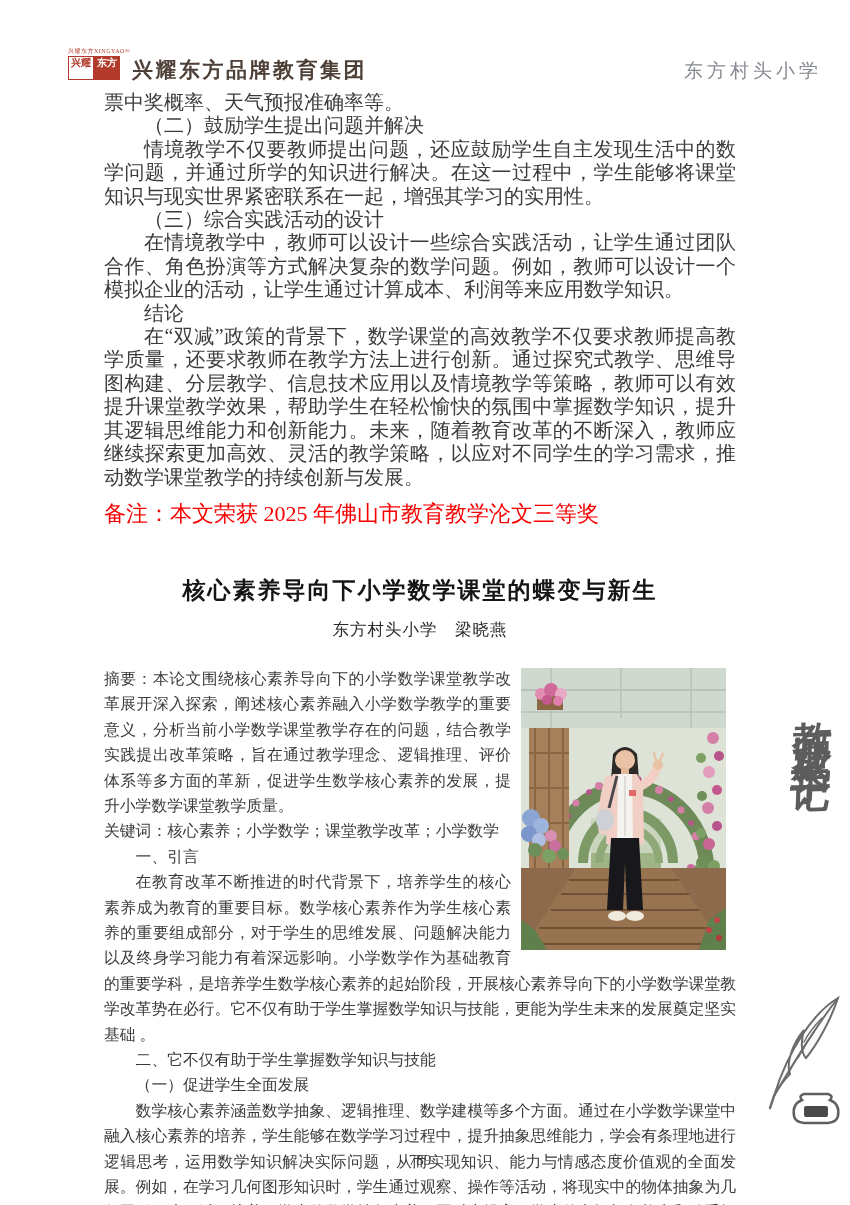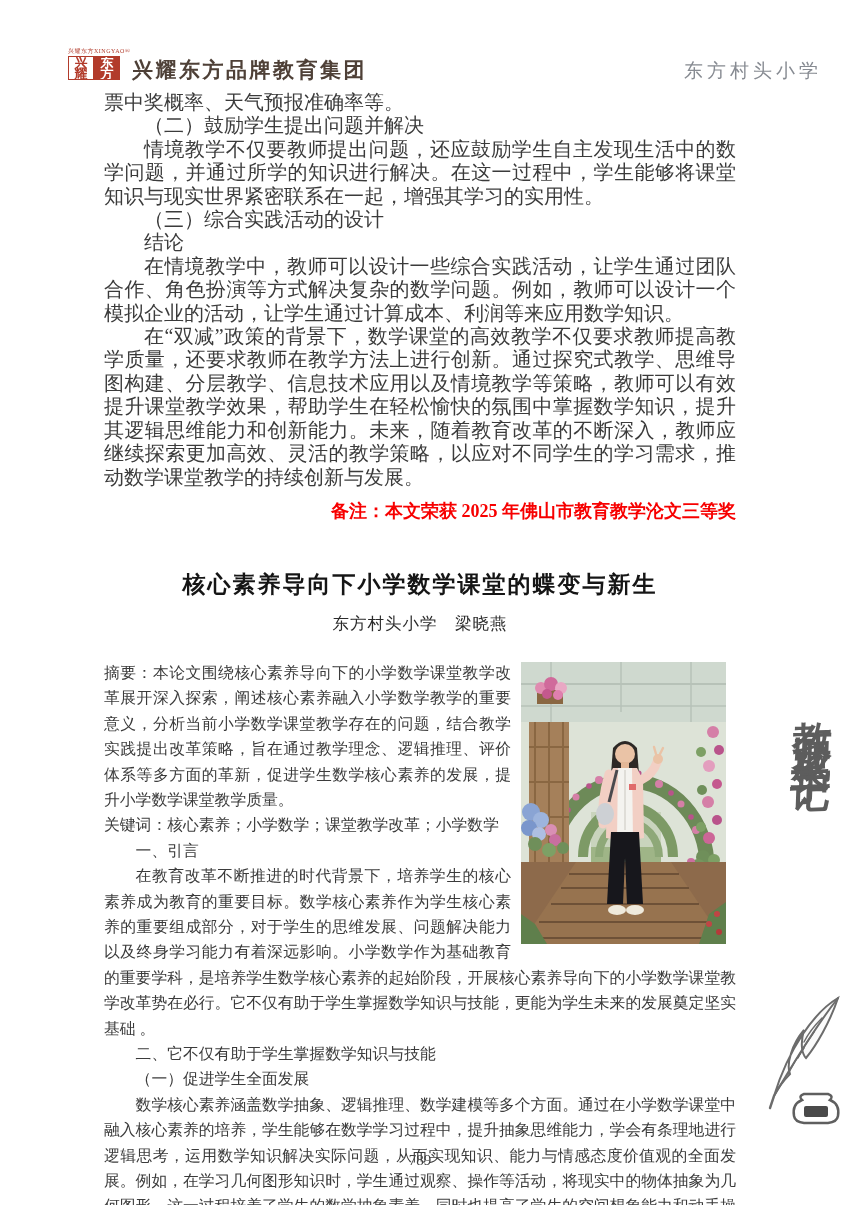--- a/index.html
+++ b/index.html
@@ -7,34 +7,34 @@
     position:relative;width:850px;height:1205px;background:#ffffff;
     font-family:"Liberation Serif", serif;color:#3b3b3b;
     box-shadow:0 0 0 1px #e3e3e3;overflow:hidden;margin:0 auto;
   }
   
   .header{position:absolute;left:68px;top:48px;right:28px;height:42px;
           display:flex;align-items:flex-start;}
   .logo{display:flex;flex-direction:column;width:56px;margin-right:8px;}
   .logo-tiny{font-size:6px;color:#b23b2b;letter-spacing:.5px;white-space:nowrap;line-height:7px;}
   .seal-row{display:flex;margin-top:1px;}
-  .seal{width:24px;height:22px;font-size:13px;line-height:11px;text-align:center;
+  .seal{width:24px;height:22px;font-size:10px;line-height:11px;text-align:center;
         font-weight:bold;overflow:hidden;}
   .seal.solid{background:#b23b2b;color:#fff;border:1px solid #b23b2b;}
   .seal.outline{background:#fff;color:#b23b2b;border:1px solid #b23b2b;}
   .reg{font-size:7px;color:#b23b2b;vertical-align:top;}
   .brand{font-size:21px;font-weight:bold;color:#4e4037;letter-spacing:2.5px;
          margin-top:8px;white-space:nowrap;}
   .header-spacer{flex:1;}
   .school{font-size:19px;color:#878b92;letter-spacing:4px;margin-top:10px;white-space:nowrap;}
   
   .main{position:absolute;left:104px;top:91px;width:632px;}
   .para{margin:0;font-size:20px;line-height:23.4px;text-align:justify;color:#3b3b3b;}
   .para.indent{text-indent:2em;}
-  .award-note{margin-top:10px;text-align:right;font-size:18px;font-weight:bold;color:#f70000;}
+  .award-note{margin-top:10px;text-align:left;font-size:22px;font-weight:normal;color:#f70000;}
   
   .article2{margin-top:46px;}
   .a2-title{text-align:center;font-size:23px;font-weight:bold;color:#151515;
             letter-spacing:2px;margin:0;}
   .a2-byline{text-align:center;font-size:16.5px;color:#2b2b2b;margin:13px 0 0 0;letter-spacing:1px;}
   .a2-body{margin-top:25px;}
   .a2-body .para{font-size:15.8px;line-height:25.4px;}
   .photo-frame{float:right;width:205px;height:282px;margin:2px 10px 6px 10px;
                background:#dfe4da;overflow:hidden;}
   .photo-frame svg{display:block;}
@@ -68,22 +68,22 @@
     <div class="school">东方村头小学</div>
   </div>
 
   <div class="main">
 
     <div>
         <p class="para">票中奖概率、天气预报准确率等。</p>
         <p class="para indent">（二）鼓励学生提出问题并解决</p>
         <p class="para indent">情境教学不仅要教师提出问题，还应鼓励学生自主发现生活中的数学问题，并通过所学的知识进行解决。在这一过程中，学生能够将课堂知识与现实世界紧密联系在一起，增强其学习的实用性。</p>
         <p class="para indent">（三）综合实践活动的设计</p>
+        <p class="para indent">在情境教学中，教师可以设计一些综合实践活动，让学生通过团队合作、角色扮演等方式解决复杂的数学问题。例如，教师可以设计一个模拟企业的活动，让学生通过计算成本、利润等来应用数学知识。</p>
         <p class="para indent">结论</p>
-        <p class="para indent">在情境教学中，教师可以设计一些综合实践活动，让学生通过团队合作、角色扮演等方式解决复杂的数学问题。例如，教师可以设计一个模拟企业的活动，让学生通过计算成本、利润等来应用数学知识。</p>
         <p class="para indent">在“双减”政策的背景下，数学课堂的高效教学不仅要求教师提高教学质量，还要求教师在教学方法上进行创新。通过探究式教学、思维导图构建、分层教学、信息技术应用以及情境教学等策略，教师可以有效提升课堂教学效果，帮助学生在轻松愉快的氛围中掌握数学知识，提升其逻辑思维能力和创新能力。未来，随着教育改革的不断深入，教师应继续探索更加高效、灵活的教学策略，以应对不同学生的学习需求，推动数学课堂教学的持续创新与发展。</p>
       </div>
 
     <p class="award-note">备注：本文荣获 2025 年佛山市教育教学沦文三等奖</p>
 
     <div class="article2">
       <h1 class="a2-title">核心素养导向下小学数学课堂的蝶变与新生</h1>
       <p class="a2-byline">东方村头小学　梁晓燕</p>
 
       <div class="a2-body">

